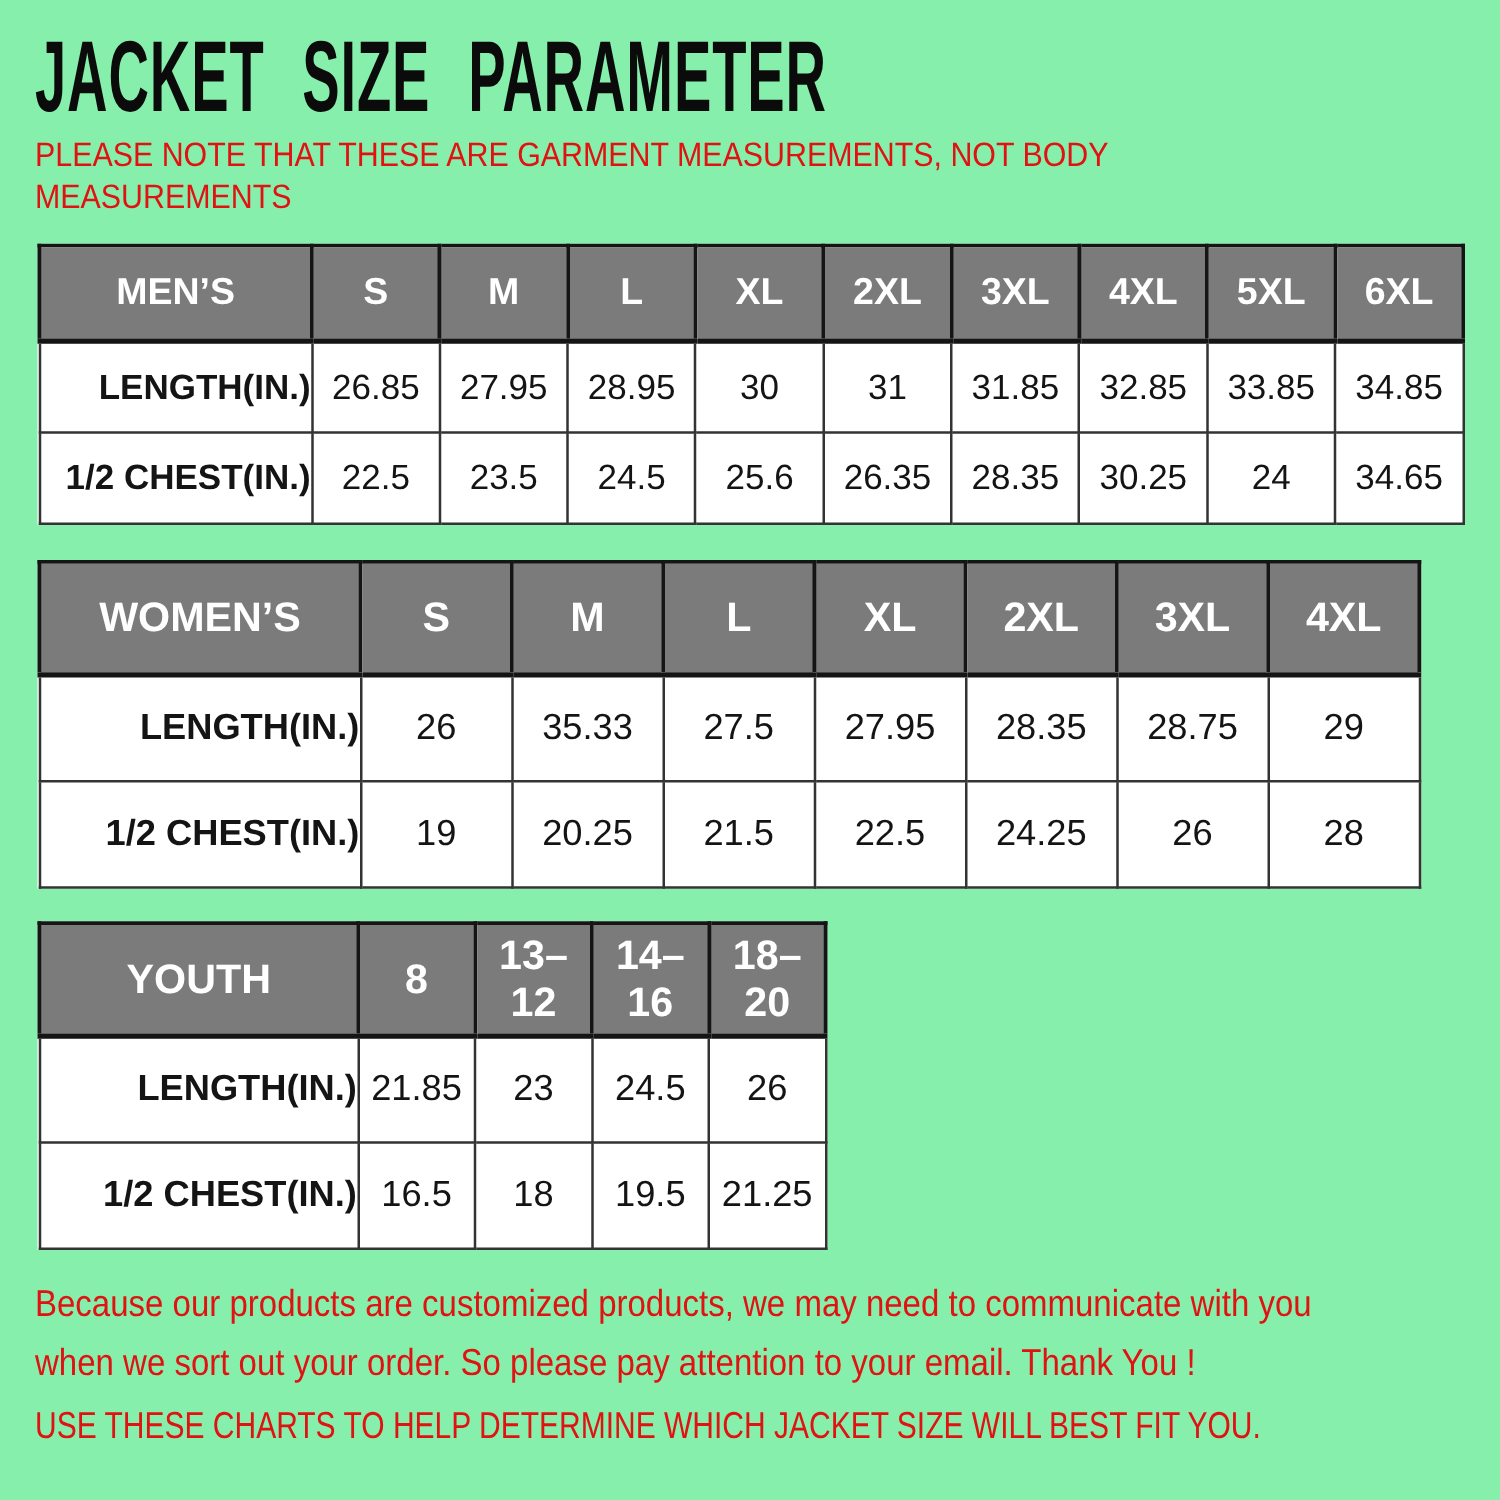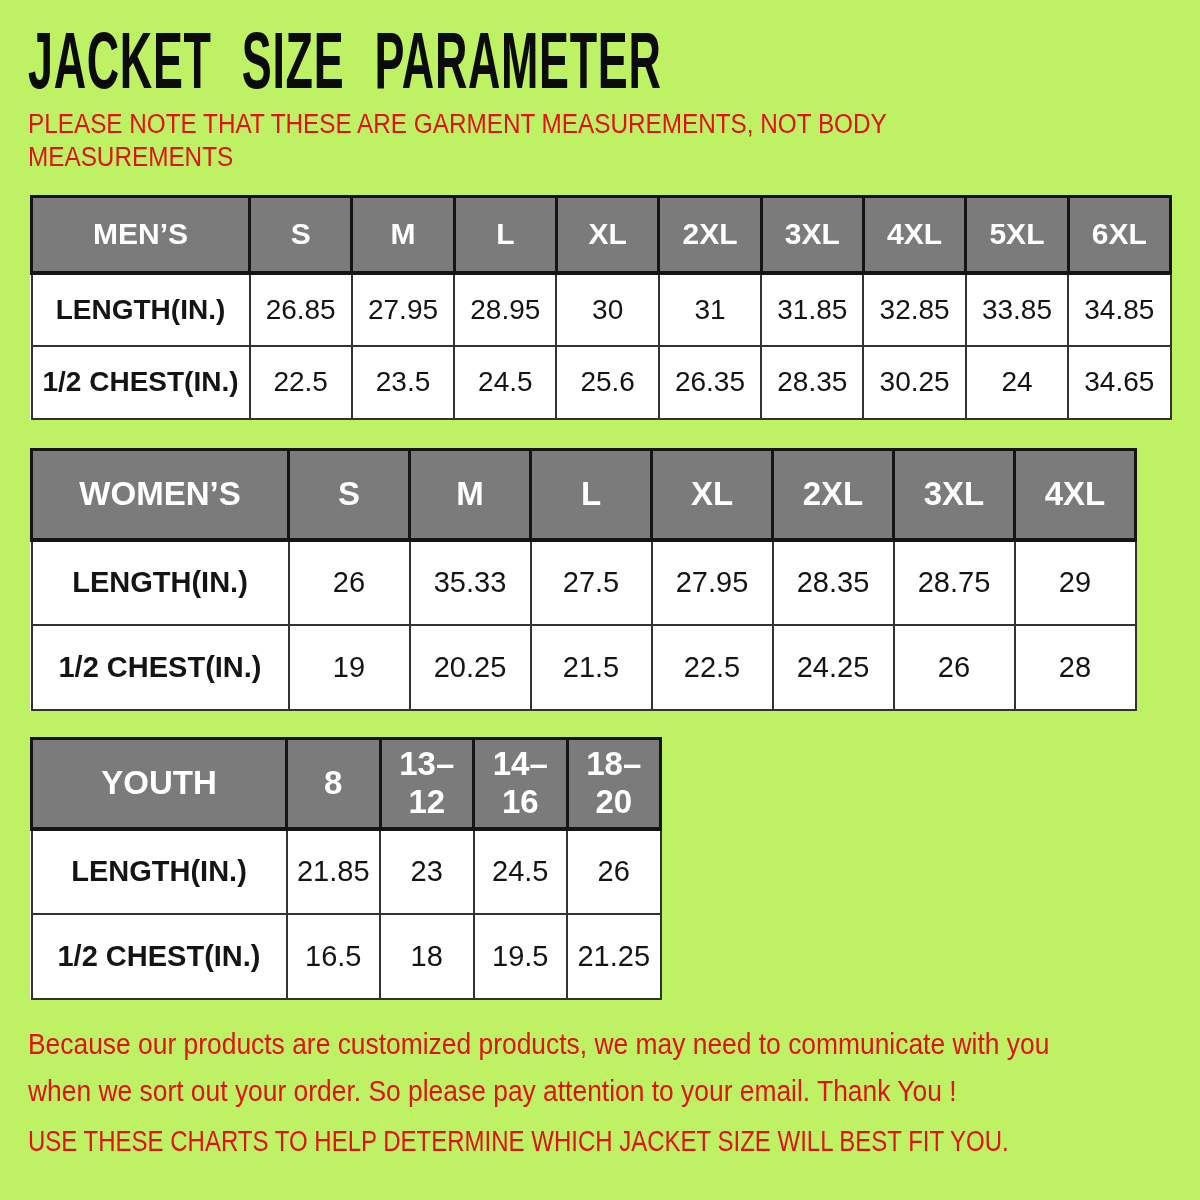--- a/index.html
+++ b/index.html
@@ -1,17 +1,17 @@
 <!DOCTYPE html>
 <html><head>
 <meta charset="utf-8">
 <style>
   html,body { margin:0; padding:0; background:#ffffff; }
   .page {
-    position:relative; width:1200px; height:1200px; background:#bef264;
+    position:relative; width:1200px; height:1200px; background:#86efac;
     font-family:"Liberation Sans", sans-serif; overflow:hidden; color:#111;
   }
   .title {
     position:absolute; left:28px; top:14px;
     font-size:66px; font-weight:bold; color:#0b0b0b;
     letter-spacing:1px; word-spacing:0.38em; white-space:nowrap;
     transform:scale(0.68,1.22); transform-origin:left top;
   }
   .note {
     position:absolute; left:28px; top:108px; color:#e01212;
@@ -23,21 +23,21 @@
     background:#fff; border:1px solid #a21caf;
   }
   .sizes-table th, .sizes-table td {
     padding:0; text-align:center; vertical-align:middle; overflow:hidden;
   }
   .sizes-table th {
     background:#7b7b7b; color:#ffffff; font-weight:bold;
     border:3px solid #151515; border-bottom-width:4px;
   }
   .sizes-table td { border:2px solid #333333; color:#141414; }
-  .sizes-table td.row-label { font-weight:bold; }
+  .sizes-table td.row-label { font-weight:bold;text-align:right; }
   
   #mens-table   { left:30px; top:195px; width:1142px; }
   #mens-table th { font-size:30px; }
   #mens-table td { font-size:28px; }
   #mens-table tr.hdr-row { height:76px; }
   #mens-table tr.body-row { height:73px; }
   
   #womens-table { left:30px; top:448px; width:1107px; }
   #womens-table th { font-size:33px; }
   #womens-table td { font-size:29px; }

